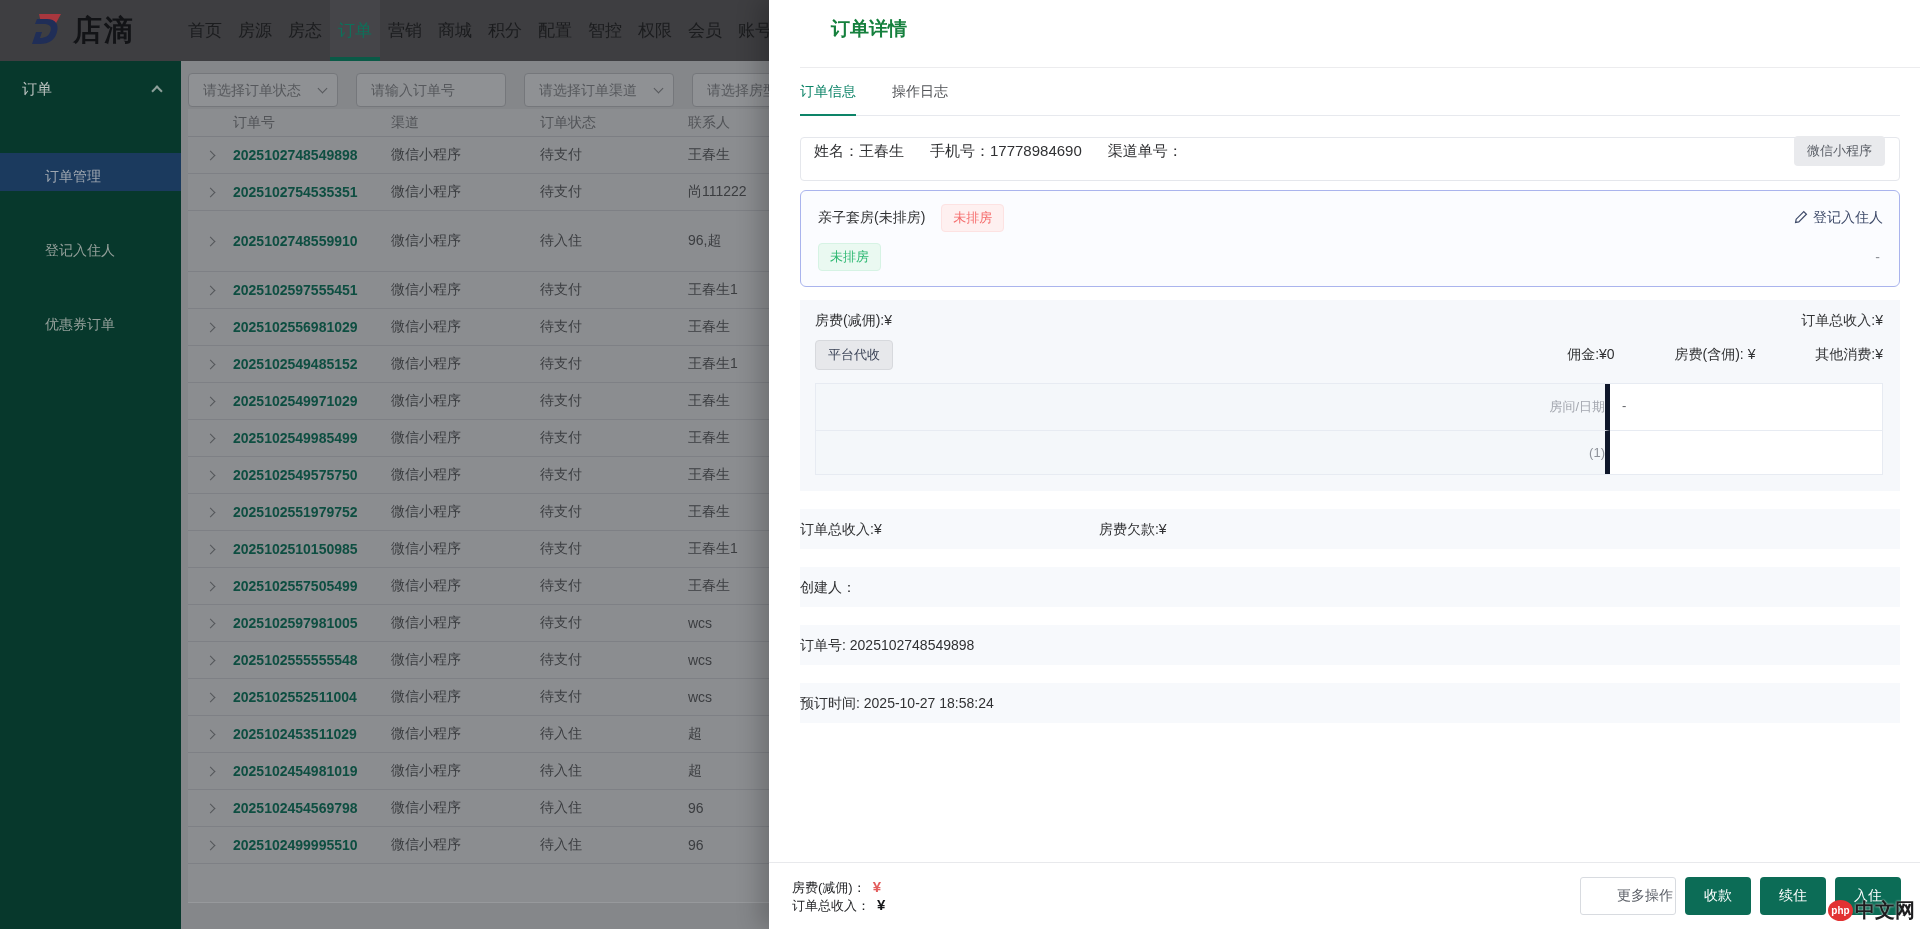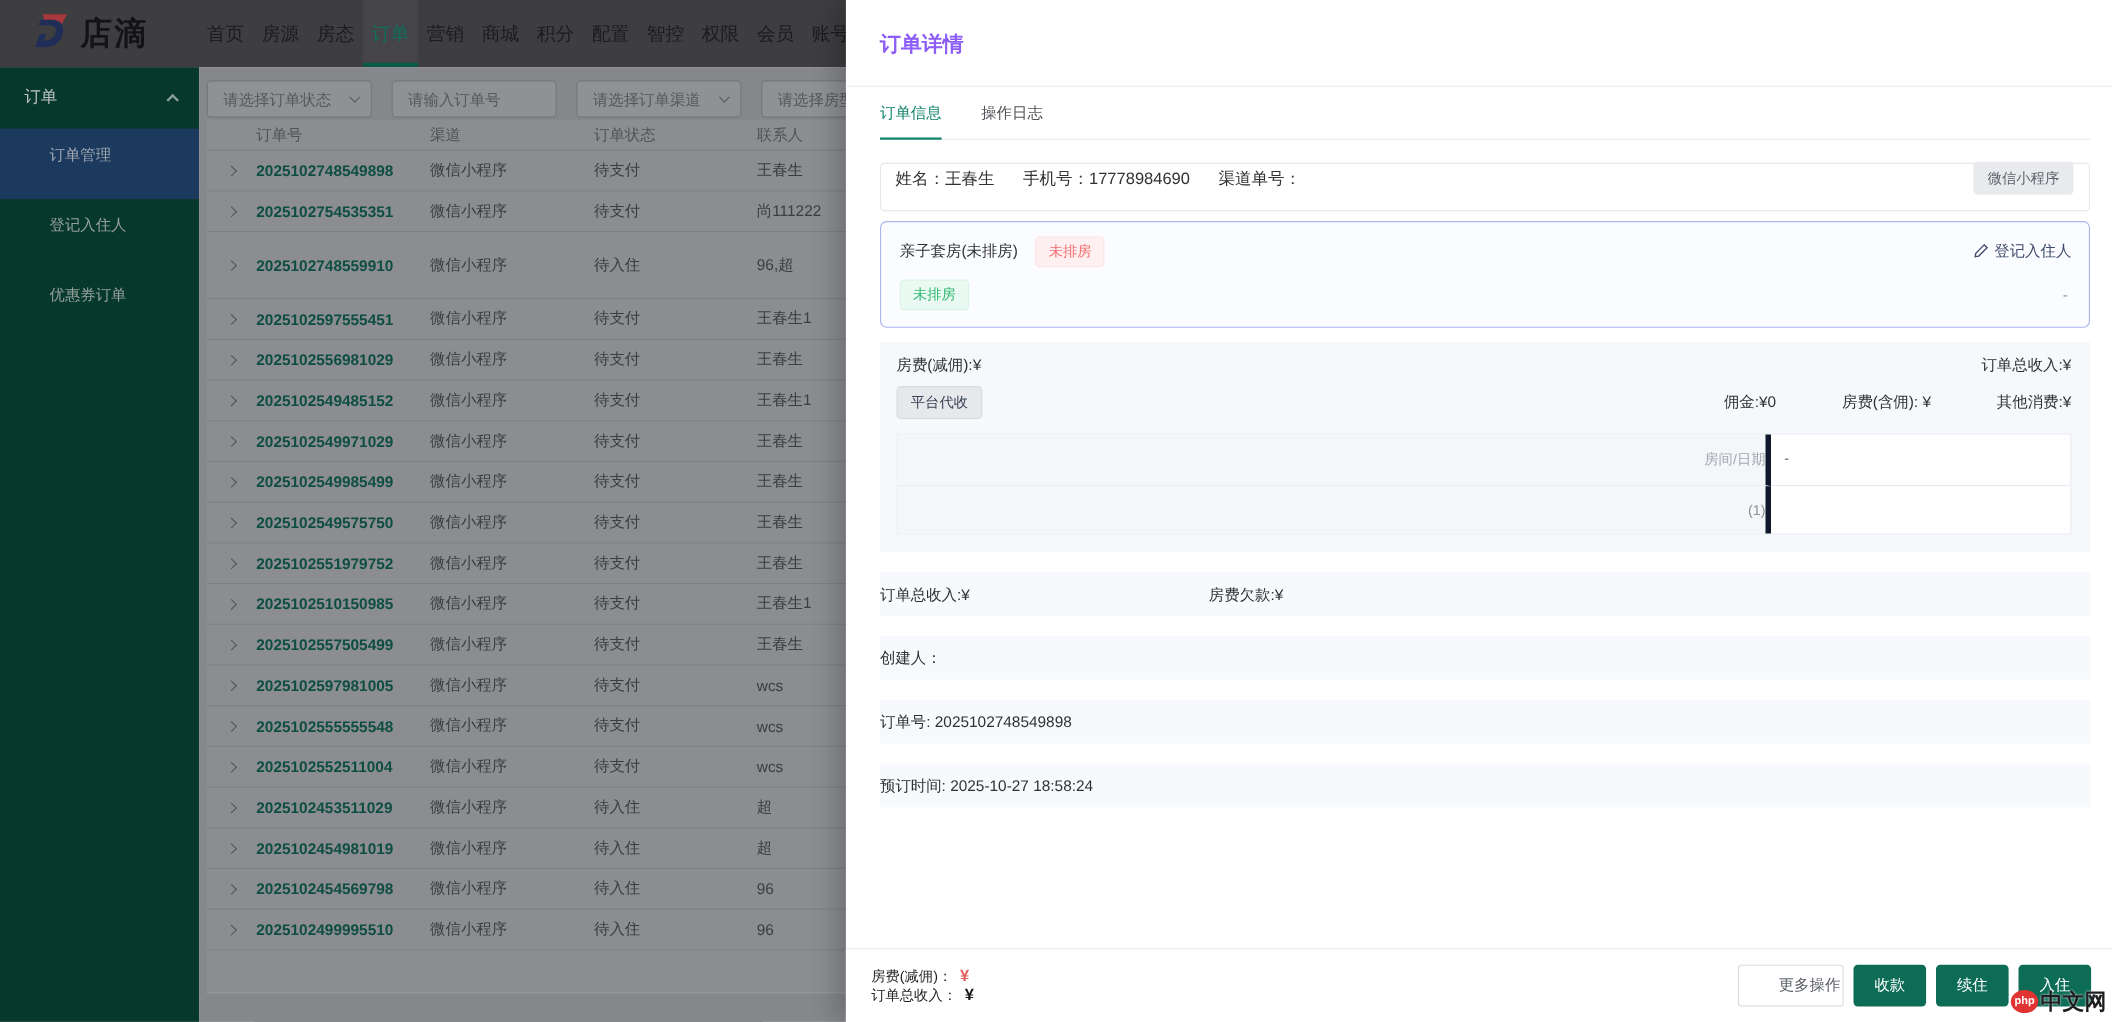--- a/index.html
+++ b/index.html
@@ -12,21 +12,21 @@
   .logo { position:absolute; left:28px; top:0; height:61px; display:flex; align-items:center; }
   .logo-text { margin-left:9px; font-size:29px; font-weight:bold; color:#121316; letter-spacing:2px; }
   #nav-items { position:absolute; left:180px; top:0; height:61px; display:flex; }
   .nav-item { width:50px; text-align:center; line-height:61px; font-size:17px; color:#1b1c1e; cursor:pointer; }
   .nav-item.active { background:#454549; color:#0e705a; box-shadow:inset 0 -4px 0 #0a5a47; }
 
   
   #sidebar { position:absolute; left:0; top:61px; width:181px; height:868px; background:#07382c; z-index:1; }
   .side-header { height:56px; line-height:56px; padding-left:22px; font-size:15px; color:#bdc3c1; position:relative; cursor:pointer; }
   .chev-up { position:absolute; right:20px; top:26px; width:8px; height:8px; border-left:2px solid #8da09a; border-top:2px solid #8da09a; transform:rotate(45deg); }
-  .side-item { height:64px; line-height:46px; padding-left:45px; font-size:14px; color:#95a09b; cursor:pointer; }
+  .side-item { height:38px; line-height:46px; padding-left:45px; font-size:14px; color:#95a09b; cursor:pointer;margin-top:36px; }
   .side-item.active { background:#1b3a5e; color:#9fa7b0; }
 
   
   #content { position:absolute; left:181px; top:61px; width:1739px; height:868px; background:#85878a; z-index:1; }
   #filters { position:absolute; left:7px; top:12px; display:flex; gap:18px; }
   .filter-box { width:150px; height:34px; background:#8f9194; border:1px solid #75777b; border-radius:4px; font-size:14px; color:#56585c; line-height:32px; padding-left:14px; position:relative; }
   .filter-box .chev-dn { position:absolute; right:11px; top:11px; width:7px; height:7px; border-right:1.6px solid #56585c; border-bottom:1.6px solid #56585c; transform:rotate(45deg); }
   #table-card { position:absolute; left:7px; top:48px; right:0; height:794px; background:#8b8d90; border-bottom:1px solid #97999c; overflow:hidden; }
   .thead { height:28px; display:flex; align-items:center; font-size:14px; color:#515357; border-bottom:1px solid #7c7e83; }
   .trow { display:flex; align-items:center; height:37px; border-bottom:1px solid #7e8085; font-size:14px; color:#3b3d40; cursor:pointer; }
@@ -34,21 +34,21 @@
   .c0 { width:45px; display:flex; justify-content:center; }
   .c1 { width:158px; } .c2 { width:149px; } .c3 { width:148px; } .c4 { flex:1; }
   .trow .c1 { font-weight:bold; color:#0e4e41; }
   .chev-rt { width:7px; height:7px; border-right:1.6px solid #54565a; border-top:1.6px solid #54565a; transform:rotate(45deg); }
 
   
   #drawer-mask { position:absolute; left:0; top:0; width:769px; height:929px; z-index:2; background:rgba(0,0,0,0); }
 
   
   #drawer { position:absolute; left:769px; top:0; width:1151px; height:929px; background:#fff; z-index:3; box-shadow:-10px 0 22px rgba(0,0,0,0.20); }
-  .d-title { padding:27px 31px 25px; font-size:19px; font-weight:bold; color:#8b5cf6; border-bottom:1px solid #ececee; }
+  .d-title { padding:16px 31px 25px; font-size:19px; font-weight:bold; color:#15803d; border-bottom:1px solid #ececee;margin-left:31px; }
   .dc { padding:0 20px 0 31px; }
   .tabs { margin-top:14px; border-bottom:1px solid #e7e9ee; display:flex; }
   .tab { margin-right:36px; padding-bottom:13px; font-size:14px; color:#515357; cursor:pointer; position:relative; top:1px; }
   .tab.active { color:#0d8468; border-bottom:2px solid #0d8468; }
 
   .guest-card { margin-top:21px; height:44px; border:1px solid #e5e7ec; border-radius:4px; display:flex; align-items:center; padding:0 14px 16px 13px; font-size:15px; color:#303133; }
   .gg { margin-left:26px; } .gg:first-child { margin-left:0; }
   .tag-info { margin-left:auto; background:#e9eaed; color:#5d6169; font-size:13px; padding:6px 13px; border-radius:4px; }
 
   .room-card { margin-top:9px; height:97px; border:1px solid #aab4ed; border-radius:6px; background:#fbfcff; padding:13px 16px 14px 17px; }

